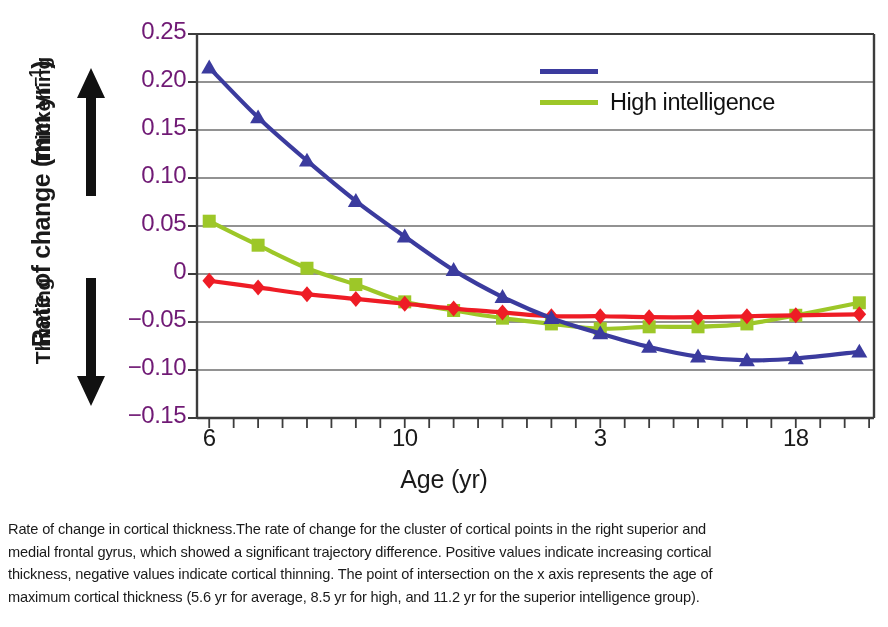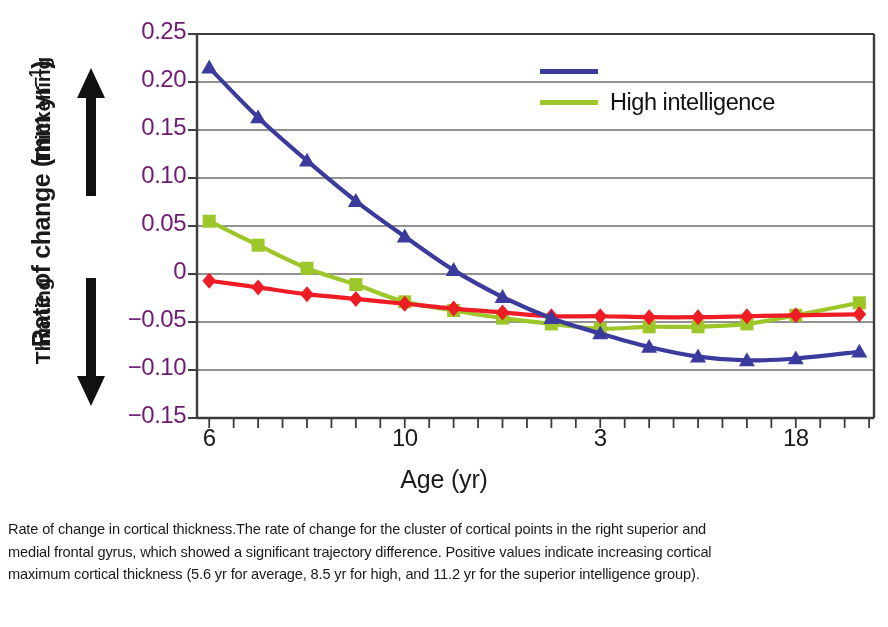--- a/index.html
+++ b/index.html
@@ -229,14 +229,15 @@
       <div class="legend-row">
         <span class="legend-swatch" style="background: rgb(157, 199, 40);"></span>
         <span class="legend-text">High intelligence</span>
       </div>
     </div>
 </div>
 
 <div id="caption-block">
     <div class="cap-line">Rate of change in cortical thickness.The rate of change for the cluster of cortical points in the right superior and</div>
     <div class="cap-line">medial frontal gyrus, which showed a significant trajectory difference. Positive values indicate increasing cortical</div>
+    <div class="cap-line">thickness, negative values indicate cortical thinning. The point of intersection on the x axis represents the age of</div>
     <div class="cap-line">maximum cortical thickness (5.6 yr for average, 8.5 yr for high, and 11.2 yr for the superior intelligence group).</div>
   </div>
 
 </body></html>

